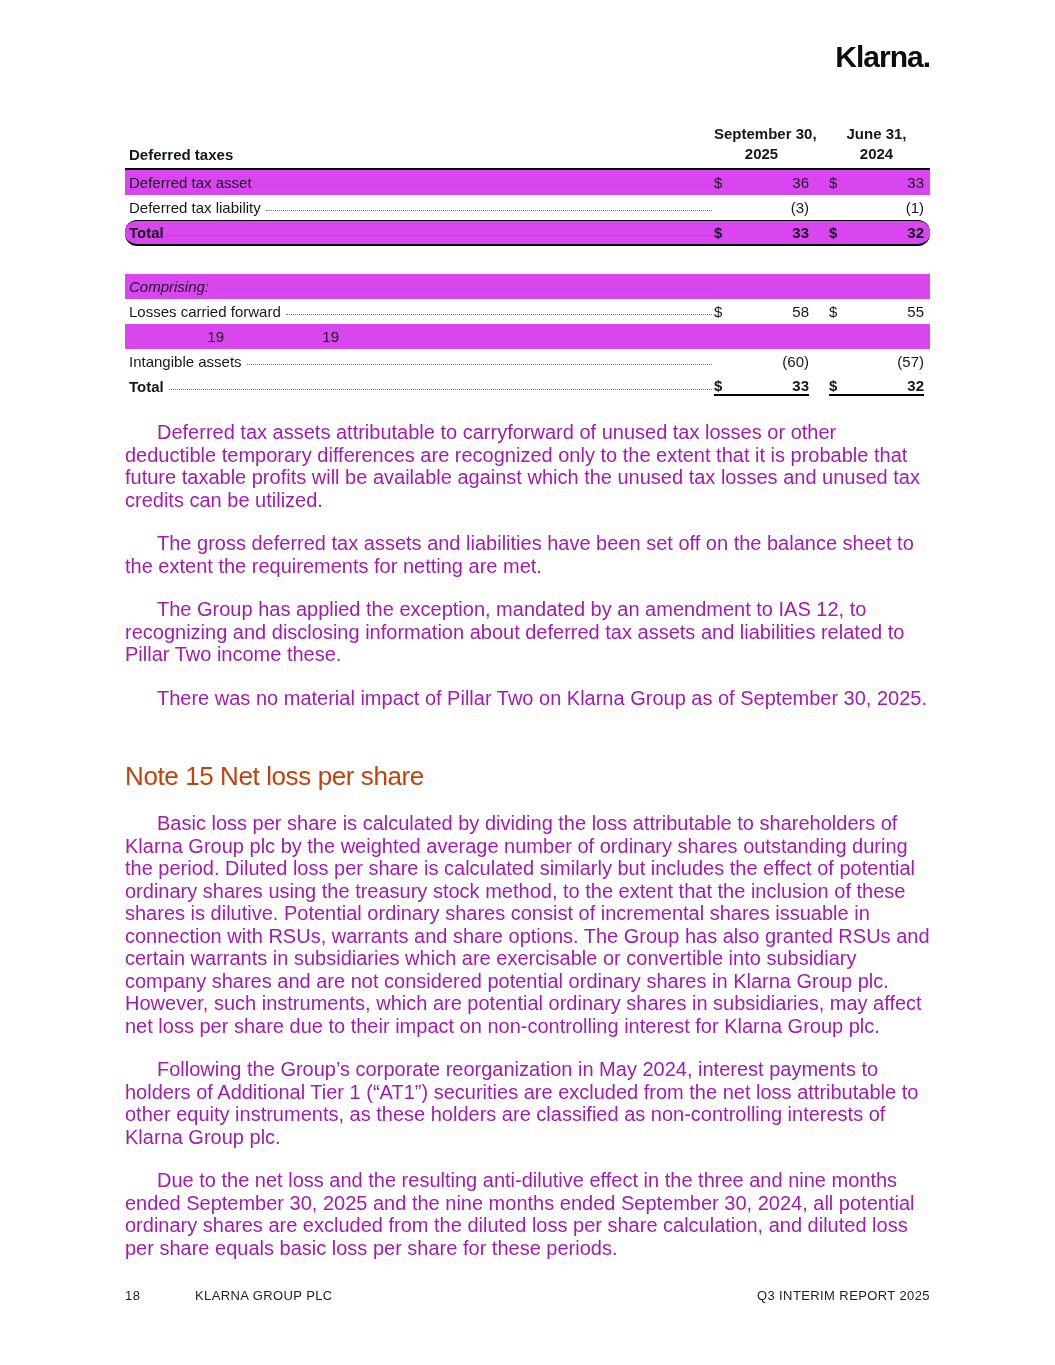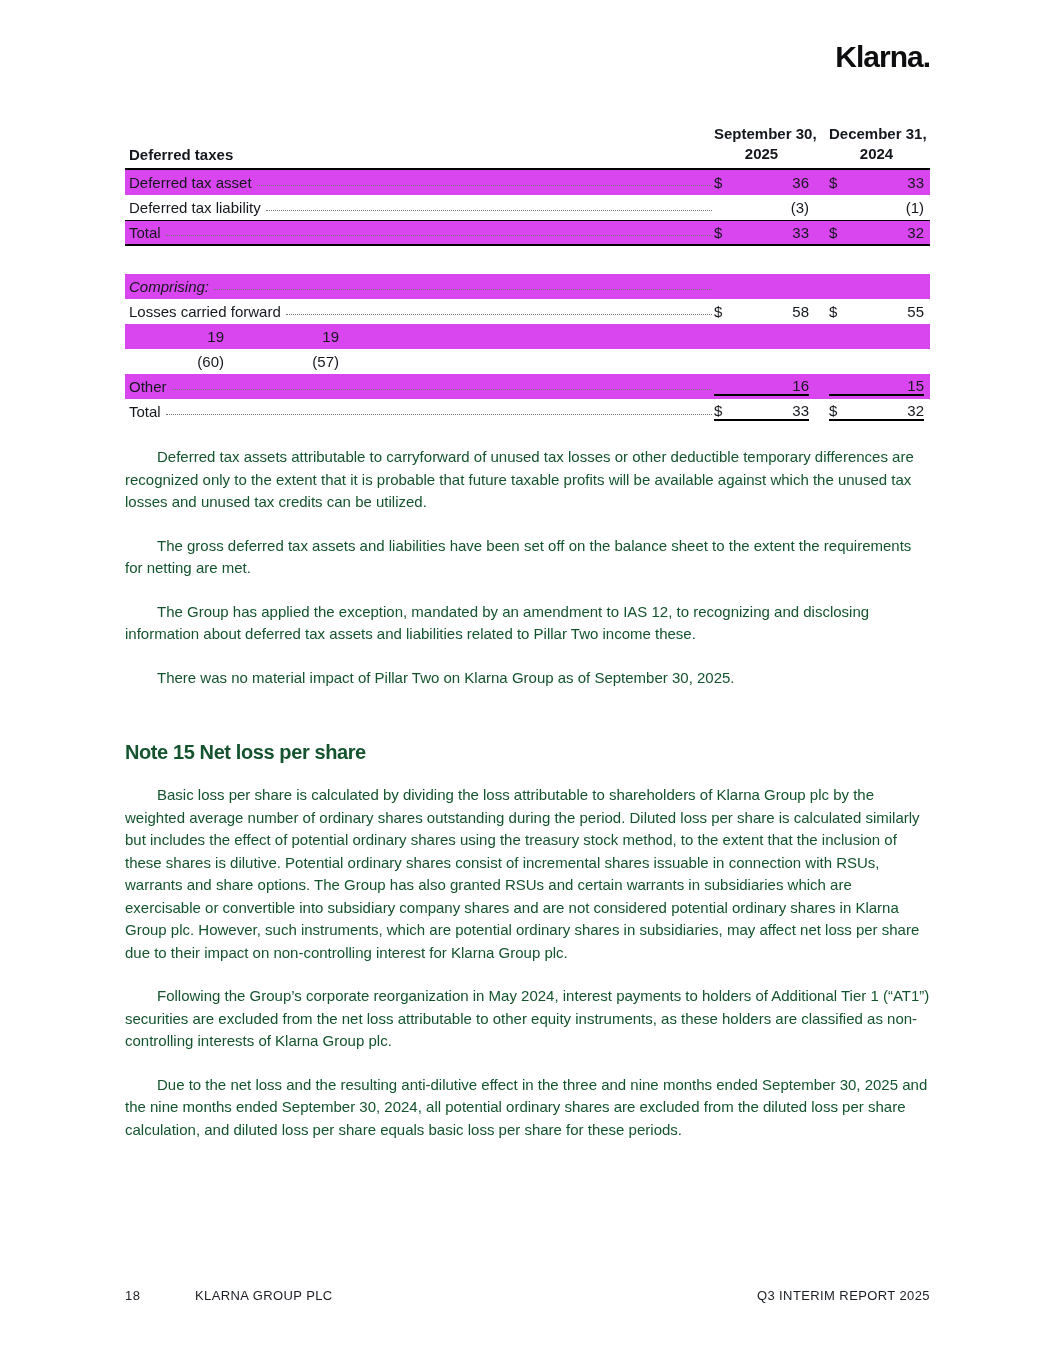--- a/index.html
+++ b/index.html
@@ -47,21 +47,21 @@
   }
   .thead .colgap { width: 20px; }
 
   .trow {
     display: flex;
     align-items: center;
     min-height: 25px;
     padding: 3px 6px 3px 4px;
   }
   .trow.shaded { background: #d946ef; }
-  .trow.bold { font-weight: 400; }
+  .trow.bold { font-weight: 700; border-radius: 12px; }
   .trow.italic .lbl { font-style: italic; }
   .trow.topb-full { border-top: 1px solid #000; }
   .trow.botb-full { border-bottom: 2px solid #000; }
   .trow.botb-num .numgrp { border-bottom: 2px solid #000; }
 
   .labelcell {
     flex: 1;
     display: flex;
     align-items: flex-end;
     overflow: hidden;
@@ -81,31 +81,31 @@
     width: 95px;
   }
   .numgrp .cur { width: 20px; text-align: left; }
   .numgrp .num { flex: 1; text-align: right; }
   .trow .colgap { width: 20px; align-self: stretch; }
 
   
   .para { margin-top: 22px; }
   .para p {
     margin: 0 0 21px 0;
-    font-size: 15px;
+    font-size: 20px;
     line-height: 22.5px;
     text-indent: 32px;
-    color: #14532d;
+    color: #a21caf;
   }
   .note-heading {
     margin: 52px 0 20px 0;
-    font-size: 20px;
-    font-weight: 700;
+    font-size: 26px;
+    font-weight: 400;
     letter-spacing: -0.4px;
-    color: #14532d;
+    color: #c2410c;
   }
   .para.notes { margin-top: 0; }
 
   
   .footer {
     position: absolute;
     left: 125px;
     right: 125px;
     bottom: 62px;
     display: flex;
@@ -131,21 +131,21 @@
 
     <section class="ftable t1">
         <div class="thead">
           <div class="tlabel">Deferred taxes</div>
           <div class="hcol">
             <div>September 30,</div>
             <div>2025</div>
           </div>
           <div class="colgap"></div>
           <div class="hcol">
-            <div>December 31,</div>
+            <div>June 31,</div>
             <div>2024</div>
           </div>
         </div>
         <div class="trow shaded">
           <div class="labelcell">
             <span class="lbl">Deferred tax asset</span>
             <span class="leader"></span>
           </div>
           <div class="numgrp">
             <span class="cur">$</span>
@@ -225,43 +225,32 @@
             <span class="cur"></span>
             <span class="num">19</span>
           </div>
           <div class="colgap"></div>
           <div class="numgrp">
             <span class="cur"></span>
             <span class="num">19</span>
           </div>
         </div>
         <div class="trow">
+          <div class="labelcell">
+            <span class="lbl">Intangible assets</span>
+            <span class="leader"></span>
+          </div>
           <div class="numgrp">
             <span class="cur"></span>
             <span class="num">(60)</span>
           </div>
           <div class="colgap"></div>
           <div class="numgrp">
             <span class="cur"></span>
             <span class="num">(57)</span>
-          </div>
-        </div>
-        <div class="trow shaded botb-num">
-          <div class="labelcell">
-            <span class="lbl">Other</span>
-            <span class="leader"></span>
-          </div>
-          <div class="numgrp">
-            <span class="cur"></span>
-            <span class="num">16</span>
-          </div>
-          <div class="colgap"></div>
-          <div class="numgrp">
-            <span class="cur"></span>
-            <span class="num">15</span>
           </div>
         </div>
         <div class="trow bold botb-num">
           <div class="labelcell">
             <span class="lbl">Total</span>
             <span class="leader"></span>
           </div>
           <div class="numgrp">
             <span class="cur">$</span>
             <span class="num">33</span>

